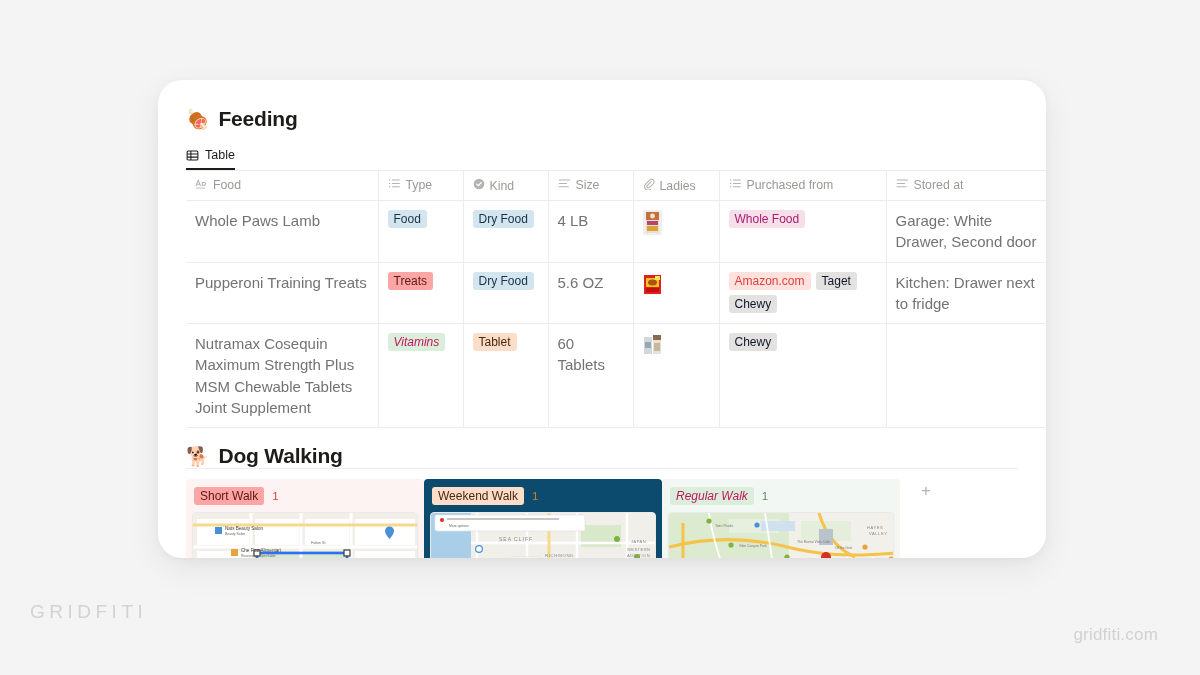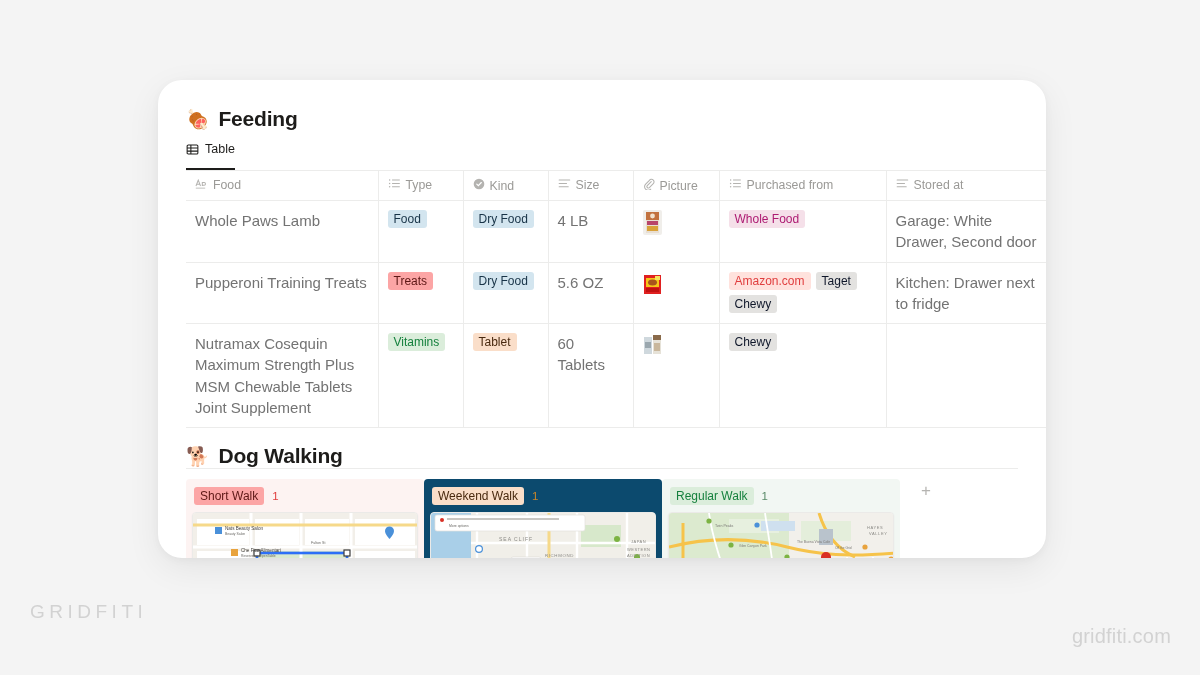--- a/index.html
+++ b/index.html
@@ -11,22 +11,22 @@
   }
   .page { position: relative; width: 1200px; height: 675px; }
 
   
   .wm-left {
     position: absolute; left: 30px; top: 601px;
     font-size: 19px; letter-spacing: 4.5px; font-weight: 400;
     color: #d2d2d2;
   }
   .wm-right {
-    position: absolute; right: 29px; top: 625px;
-    font-size: 20px; color: #d2d2d2; letter-spacing: .2px;
+    position: absolute; right: 42px; top: 625px;
+    font-size: 17px; color: #d2d2d2; letter-spacing: .2px;
   }
 
   
   .window {
     position: absolute; left: 158px; top: 80px;
     width: 888px; height: 478px;
     background: #ffffff;
     border-radius: 24px;
     box-shadow: 0 10px 34px rgba(0,0,0,.07), 0 2px 8px rgba(0,0,0,.04);
     overflow: hidden;
@@ -44,21 +44,21 @@
   .h-dogwalk { padding-top: 16px; }
 
   
   .viewtabs {
     display: flex; align-items: flex-end; gap: 16px;
     margin-top: 13px; height: 26px;
   }
   .viewtab {
     display: flex; align-items: center; gap: 6px;
     font-size: 12.5px; color: #1d1c1a; font-weight: 500;
-    padding-bottom: 12px;
+    padding-bottom: 6px;
     border-bottom: 2px solid #1d1c1a;
     cursor: pointer;
   }
   .viewtab svg { display:block; }
 
   
   table.db {
     width: 100%; border-collapse: collapse; table-layout: fixed;
     margin-top: 0;
   }
@@ -89,21 +89,21 @@
 
   
   .tags { display: flex; flex-wrap: wrap; gap: 5px 5px; }
   .tag {
     display: inline-block; font-size: 12px; line-height: 16px;
     padding: 1px 6px; border-radius: 3px;
     white-space: nowrap;
   }
   .tag-blue   { background: #d3e5ef; color: #183347; }
   .tag-red    { background: #fca5a5; color: #5d1715; }
-  .tag-green  { background: #dbeddb; color: #15803d; }
+  .tag-green  { background: #dbeddb; color: #be185d; font-style: italic; }
   .tag-orange { background: #fadec9; color: #49290f; }
   .tag-pink   { background: #f5e0e9; color: #ad1a72; }
   .tag-gray   { background: #e3e2e0; color: #0f172a; }
   .tag-redtxt { background: #ffe2dd; color: #e03e3e; }
 
   
   .thumb {
     width: 19px; height: 25px; border-radius: 2px;
     overflow: hidden; display: block;
   }
@@ -240,21 +240,21 @@
               <span>Size</span>
             </div>
               </th>
             <th>
                 <div class="th-in">
               <span>
                 <svg width="12" height="12" viewBox="0 0 14 14" fill="none" stroke="#b4b3b0" stroke-width="1.25" stroke-linecap="round">
                   <path d="M9.6 4.2 5 8.8a1.7 1.7 0 002.4 2.4l4.3-4.3a3 3 0 10-4.2-4.2L3.1 7.1a4.2 4.2 0 105.9 6"></path>
                 </svg>
               </span>
-              <span>Picture</span>
+              <span>Ladies</span>
             </div>
               </th>
             <th>
                 <div class="th-in">
               <span>
                 <svg width="13" height="11" viewBox="0 0 16 13" fill="none" stroke="#b4b3b0" stroke-width="1.25">
                   <circle cx="2" cy="2.2" r=".9" fill="#b4b3b0" stroke="none"></circle>
                   <circle cx="2" cy="6.4" r=".9" fill="#b4b3b0" stroke="none"></circle>
                   <circle cx="2" cy="10.6" r=".9" fill="#b4b3b0" stroke="none"></circle>
                   <line x1="5" y1="2.2" x2="14.5" y2="2.2"></line>

